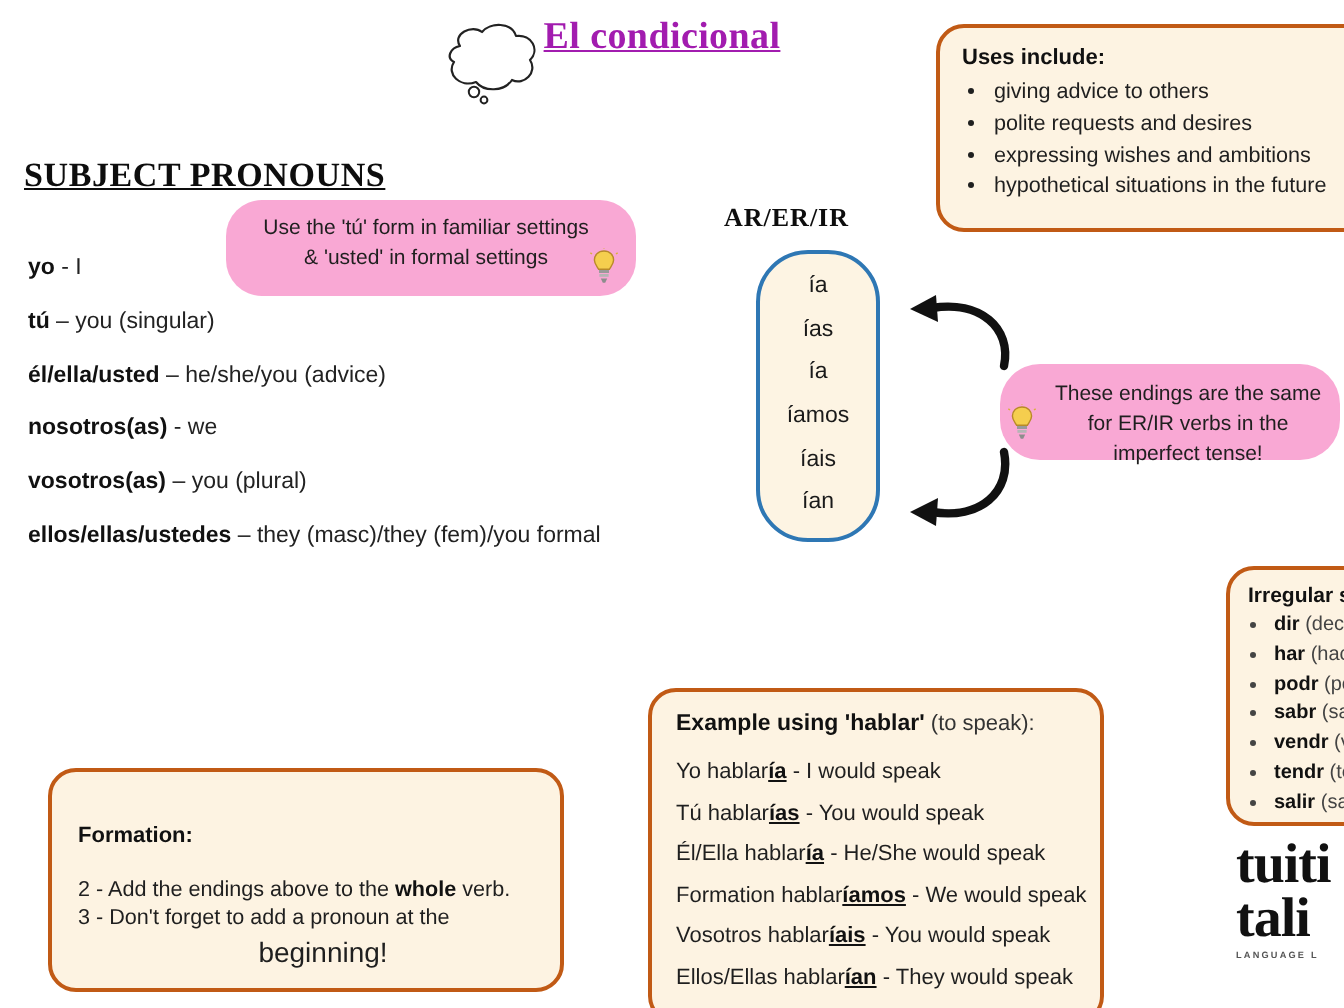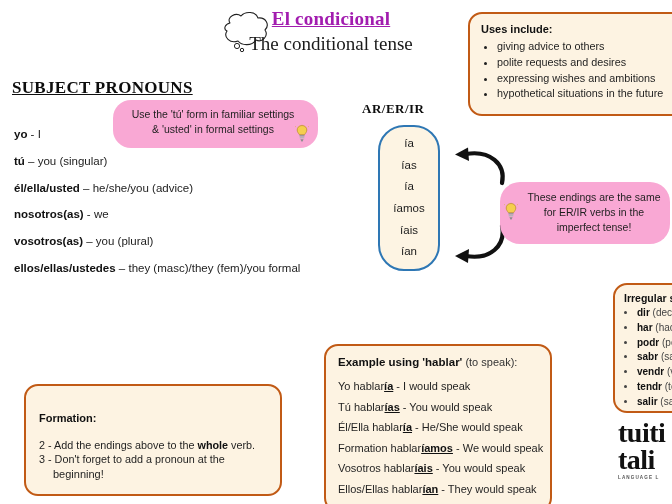--- a/index.html
+++ b/index.html
@@ -51,21 +51,21 @@
     left:113px;top:100px;width:205px;height:48px;
     border-radius:18px;
   }
   #tu-callout .ctext{
     position:absolute;left:10px;top:7px;width:180px;
     text-align:center;font-size:10.5px;line-height:1.45;color:#1f1f1f;
   }
   #tu-bulb{position:absolute;right:9px;bottom:5px;}
 
   #same-endings-callout{
-    left:500px;top:182px;width:170px;height:62px;border-radius:20px;
+    left:500px;top:182px;width:170px;height:48px;border-radius:20px;
   }
   #same-endings-callout .ctext{
     position:absolute;left:22px;top:8px;width:144px;
     text-align:center;font-size:10.5px;line-height:1.42;color:#1f1f1f;
   }
   #same-bulb{position:absolute;left:4px;top:20px;}
 
   
   .bulb{width:14px;height:19px;display:block;}
 
@@ -122,21 +122,21 @@
   .ex-row{font-size:11px;line-height:1;margin-bottom:9.5px;color:#1f1f1f;white-space:nowrap;}
   .ex-row u{font-weight:bold;color:#111;text-decoration:underline;}
 
   #formation-box{
     left:24px;top:384px;width:258px;height:112px;
     padding:26px 10px 0 13px;
   }
   #formation-title{font-size:11px;font-weight:bold;color:#111;margin-bottom:14px;}
   .form-row{font-size:10.8px;line-height:1.34;color:#1f1f1f;}
   .form-row b{font-weight:bold;color:#111;}
-  .form-cont{font-size:11px;line-height:1.34;color:#1f1f1f;padding-left:14px;}
+  .form-cont{font-size:14px;line-height:1.34;color:#1f1f1f;padding-left:14px;text-align:center;}
 
   
   #logo{left:618px;top:420px;width:70px;}
   .logo-line{
     font-family:"Liberation Serif", serif;
     font-weight:bold;font-size:28px;line-height:.95;color:#111;
     letter-spacing:-.5px;
   }
   #logo-sub{
     font-size:4.6px;letter-spacing:1.1px;color:#555;margin-top:2px;
@@ -153,21 +153,20 @@
       <path d="M14 14 C10 8, 20 3, 25 7 C29 2, 40 2, 42 9 C50 8, 54 16, 49 21
                C53 27, 46 34, 40 31 C36 37, 26 37, 22 32 C14 35, 7 28, 11 22
                C7 20, 9 15, 14 14 Z" fill="none" stroke="#222" stroke-width="1.1" stroke-linejoin="round"></path>
       <circle cx="21" cy="37" r="2.6" fill="none" stroke="#222" stroke-width="1"></circle>
       <circle cx="26" cy="41" r="1.7" fill="none" stroke="#222" stroke-width="1"></circle>
     </svg>
   </div>
 
   <div class="abs" id="title-block">
     <div id="title-es">El condicional</div>
-    <div id="title-en">The conditional tense</div>
   </div>
 
   <div class="abs obox" id="uses-box">
     <div id="uses-title">Uses include:</div>
     <ul>
       <li>giving advice to others</li>
       <li>polite requests and desires</li>
       <li>expressing wishes and ambitions</li>
       <li>hypothetical situations in the future</li>
     </ul>

